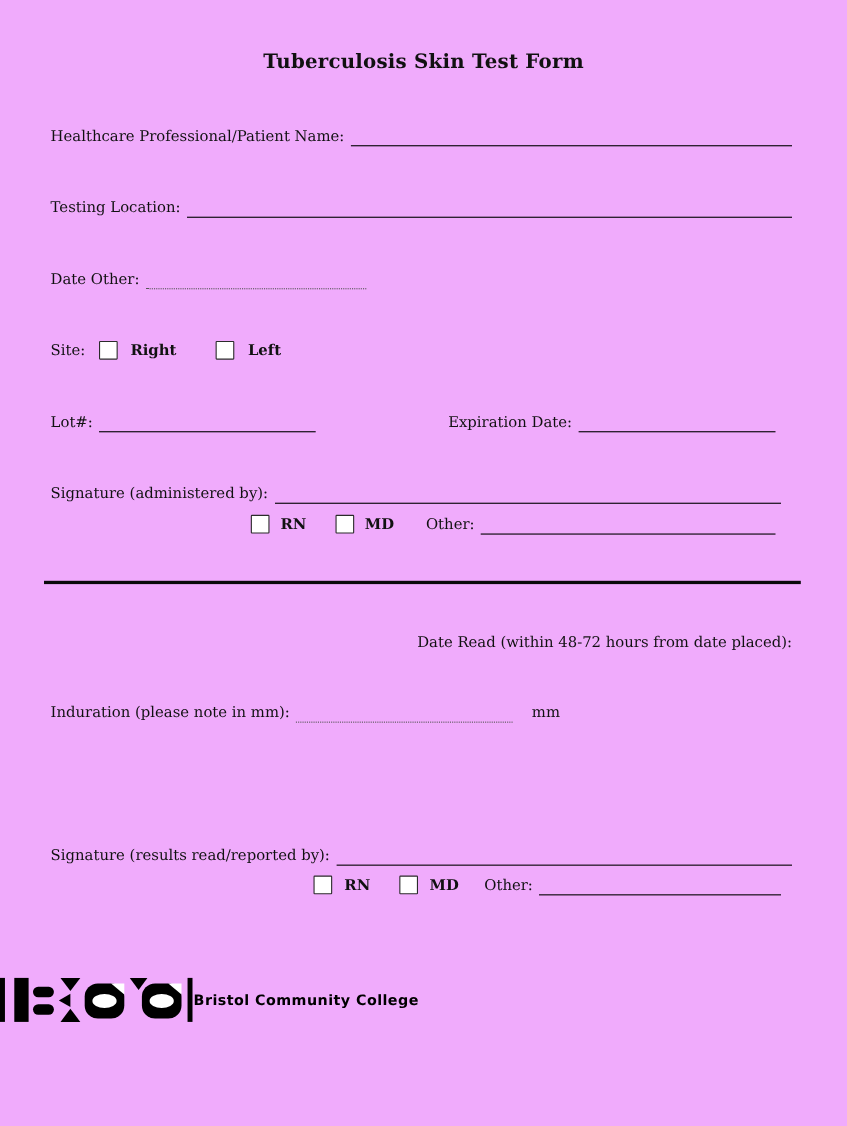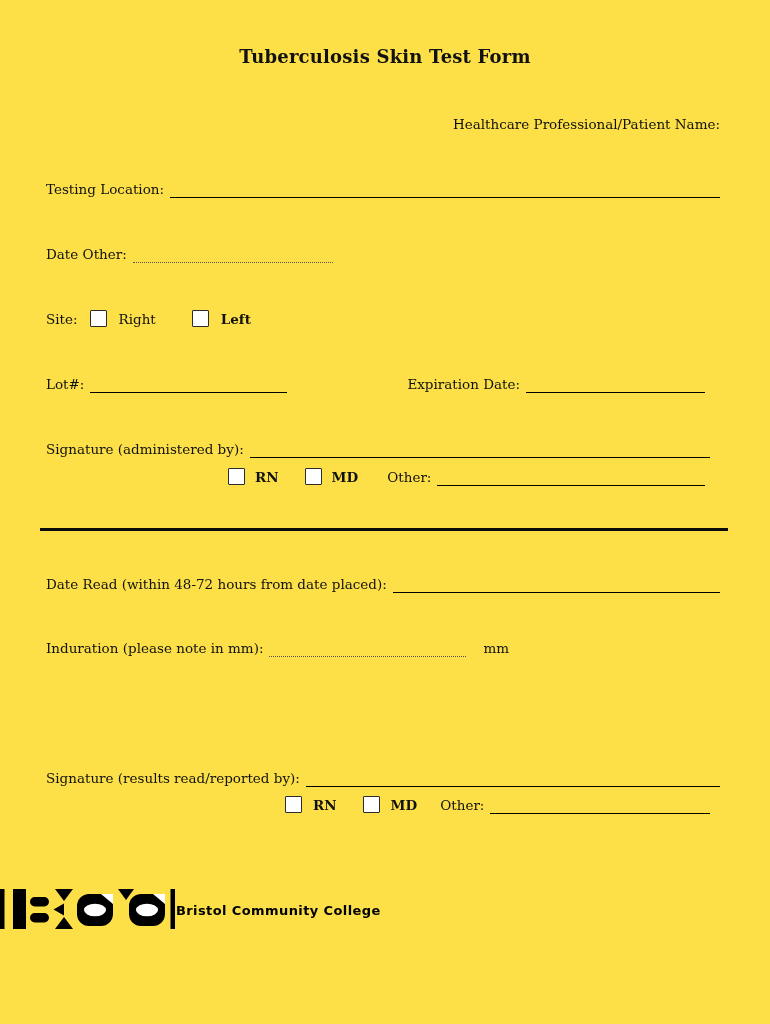--- a/index.html
+++ b/index.html
@@ -1,19 +1,19 @@
 <!DOCTYPE html>
 <html><head>
 <meta charset="utf-8">
 <style>
   html,body{margin:0;padding:0;background:#ffffff;}
   .page{
     position:relative;
     width:770px;height:1024px;
-    background:#fde047;
+    background:#f0abfc;
     font-family:"DejaVu Serif","Liberation Serif",serif;
     color:#111;
     overflow:hidden;
   }
   .title{
     position:absolute;top:46px;left:0;width:100%;
     text-align:center;font-size:18px;font-weight:bold;
     letter-spacing:.2px;
   }
   .row{
@@ -55,39 +55,39 @@
     font-size:9px;letter-spacing:2.1px;word-spacing:3px;color:#222;
   }
 </style>
 </head>
 <body>
 
 <div class="page">
 
   <div class="title">Tuberculosis Skin Test Form</div>
 
-  <div class="row" style="top:115px;flex-direction:column;">
+  <div class="row" style="top:115px;">
     <span class="lbl">Healthcare Professional/Patient Name:</span>
     <span class="fill-line"></span>
   </div>
 
   <div class="row" style="top:180px;">
     <span class="lbl">Testing Location:</span>
     <span class="fill-line"></span>
   </div>
 
   <div class="row" style="top:245px;">
     <span class="lbl">Date Other:</span>
     <span class="fill-line dotted fixed" style="width:200px;"></span>
   </div>
 
   <div class="row" style="top:310px;">
     <span class="lbl">Site:</span>
     <span class="checkbox" style="margin-left:12px;"></span>
-    <span class="lbl" style="margin-left:12px;font-weight:normal;">Right</span>
+    <span class="lbl" style="margin-left:12px;font-weight:bold;">Right</span>
     <span class="checkbox" style="margin-left:36px;"></span>
     <span class="lbl" style="margin-left:12px;font-weight:bold;text-align:right;">Left</span>
   </div>
 
   <div class="row" style="top:375px;right:65px;">
     <span class="lbl">Lot#:</span>
     <span class="fill-line fixed" style="width:197px;"></span>
     <span class="lbl" style="margin-left:120px;">Expiration Date:</span>
     <span class="fill-line"></span>
   </div>
@@ -101,21 +101,21 @@
     <span class="checkbox"></span>
     <span class="lbl" style="margin-left:10px;font-weight:bold;">RN</span>
     <span class="checkbox" style="margin-left:26px;"></span>
     <span class="lbl" style="margin-left:10px;font-weight:bold;">MD</span>
     <span class="lbl" style="margin-left:29px;">Other:</span>
     <span class="fill-line"></span>
   </div>
 
   <div class="divider"></div>
 
-  <div class="row" style="top:575px;">
+  <div class="row" style="top:575px;flex-direction:column;">
     <span class="lbl">Date Read (within 48-72 hours from date placed):</span>
     <span class="fill-line"></span>
   </div>
 
   <div class="row" style="top:639px;">
     <span class="lbl">Induration (please note in mm):</span>
     <span class="fill-line dotted fixed" style="width:197px;"></span>
     <span class="lbl unit">mm</span>
   </div>
 

